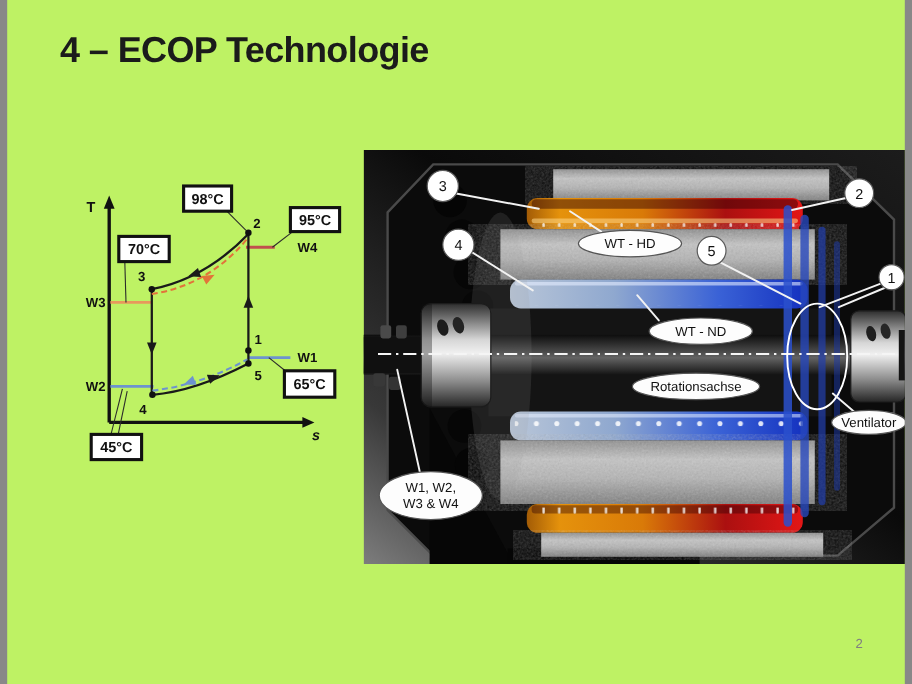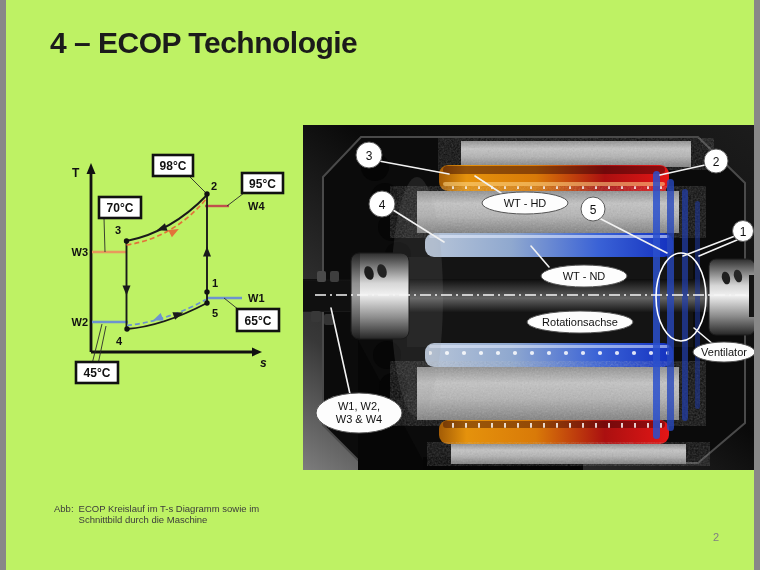--- a/index.html
+++ b/index.html
@@ -284,21 +284,16 @@
 
       <ellipse class="mc-ell" cx="421" cy="227" rx="31" ry="10"></ellipse>
       <text class="mc-elltext" x="421" y="231">Ventilator</text>
 
       <ellipse class="mc-ell" cx="56" cy="288" rx="43" ry="20"></ellipse>
       <text class="mc-elltext" x="56" y="285">W1, W2,</text>
       <text class="mc-elltext" x="56" y="298">W3 &amp; W4</text>
     </g>
   </svg>
 
-  <div class="caption">
-    <span class="cap-prefix">Abb:</span>
-    <span class="cap-text">ECOP Kreislauf im T-s Diagramm sowie im
-Schnittbild durch die Maschine</span>
-  </div>
 
   <div class="pagenum">2</div>
 
 </div>
 
 </body></html>

